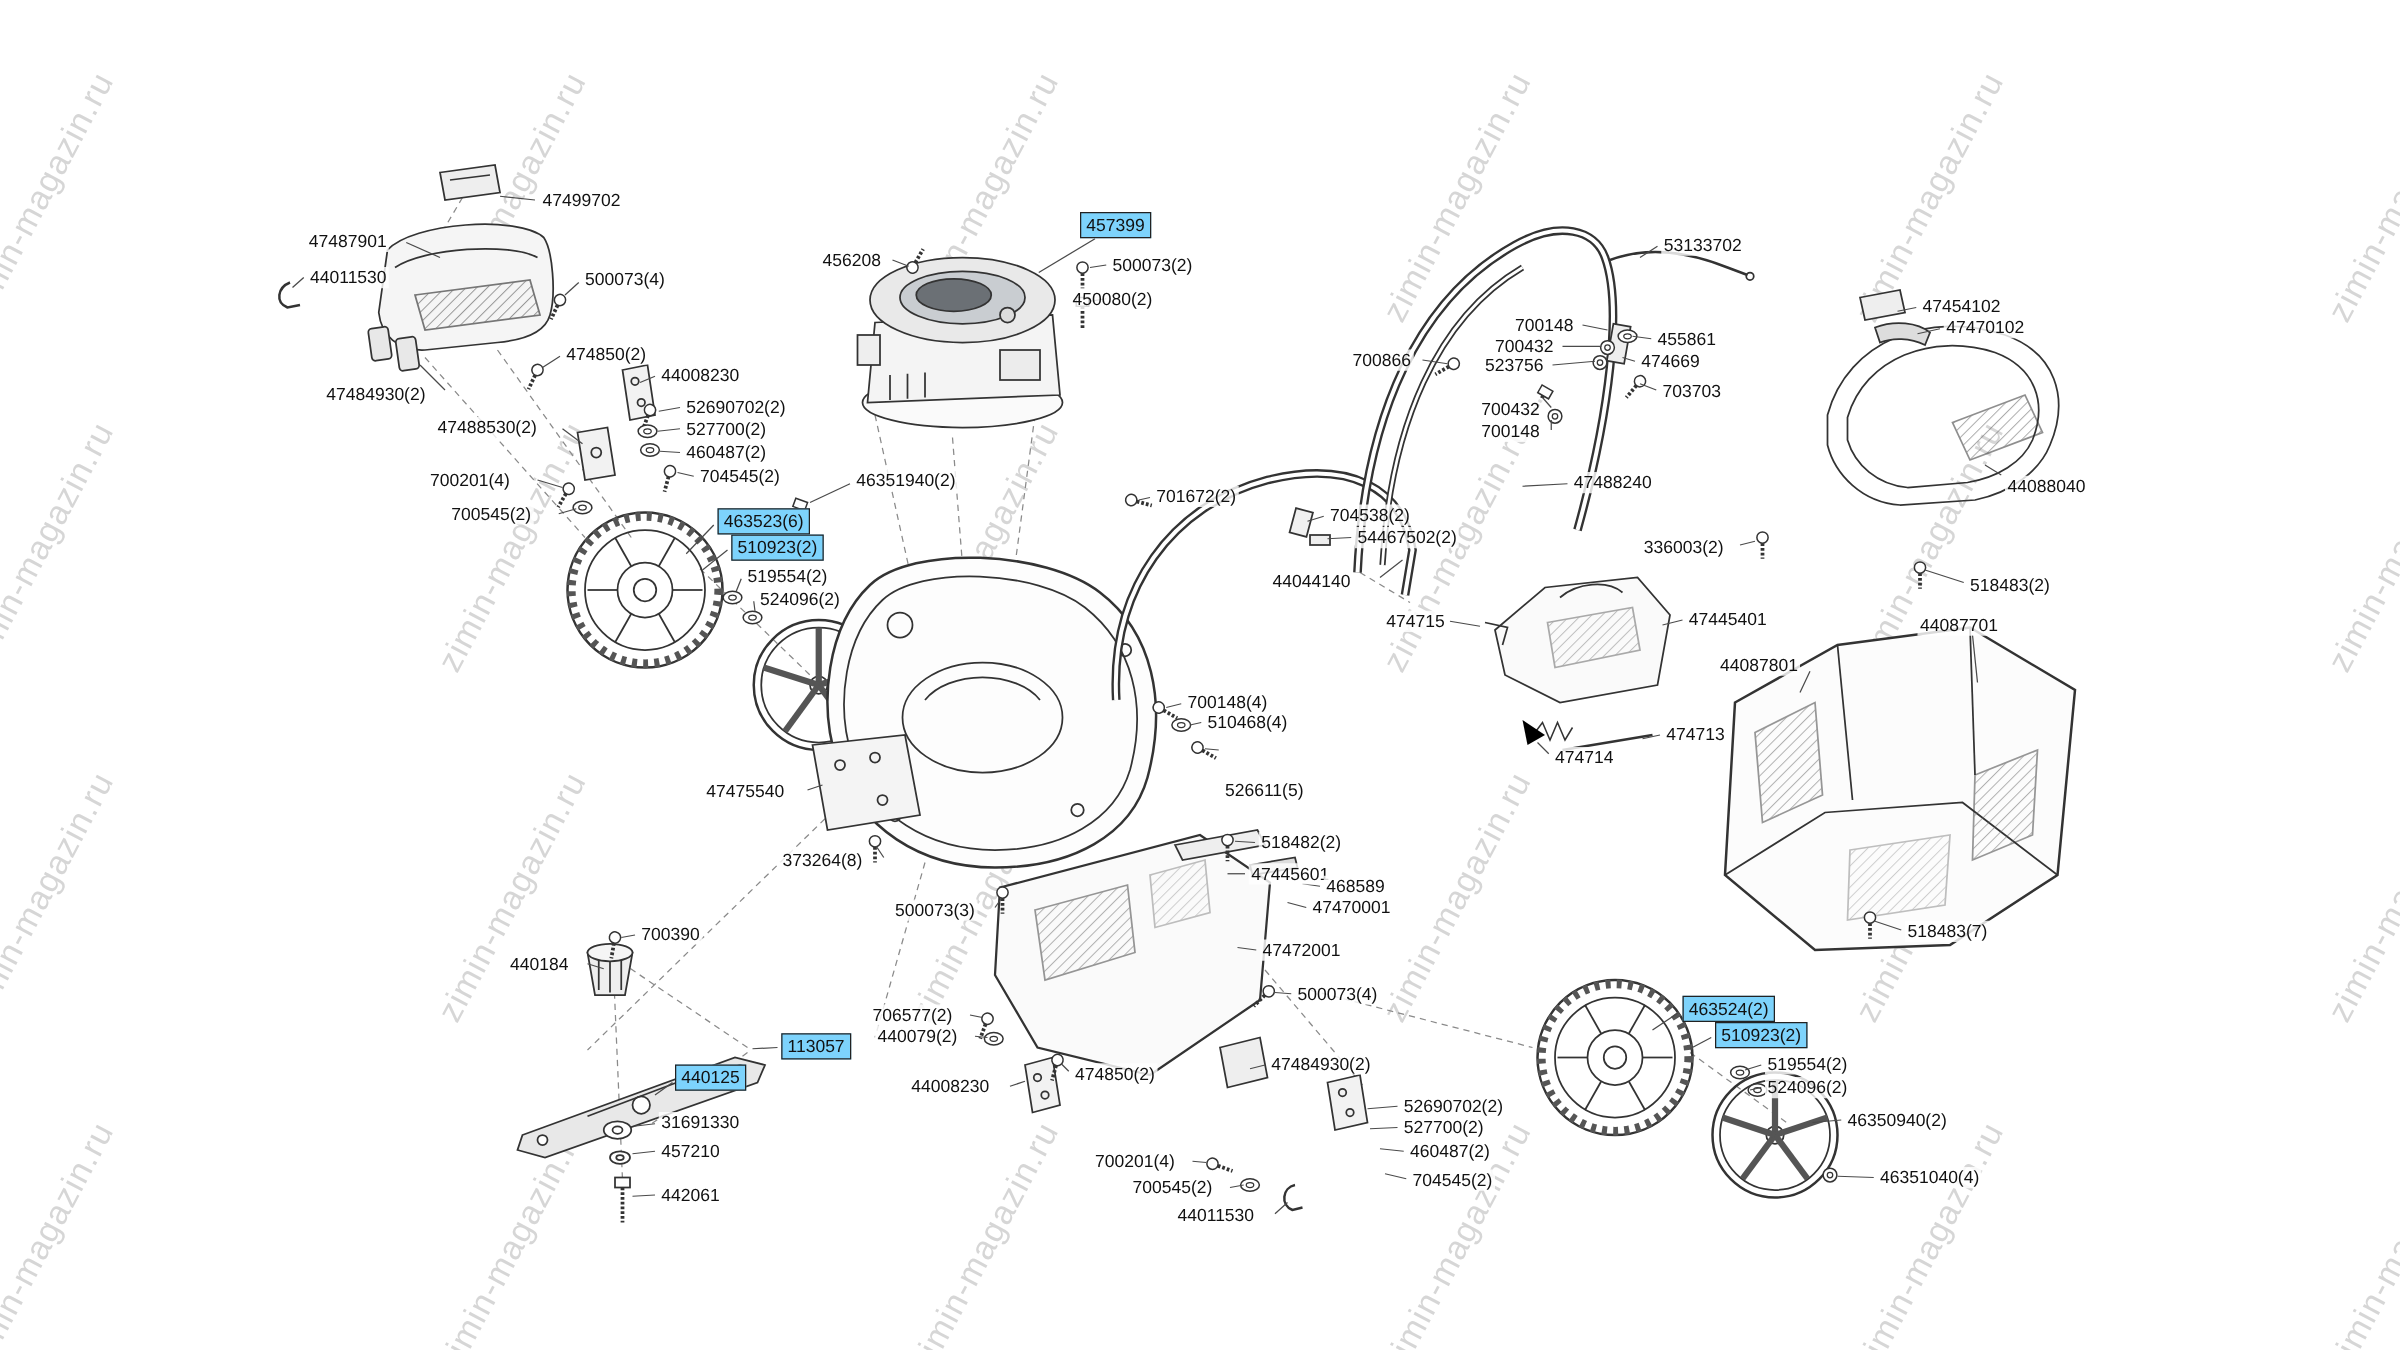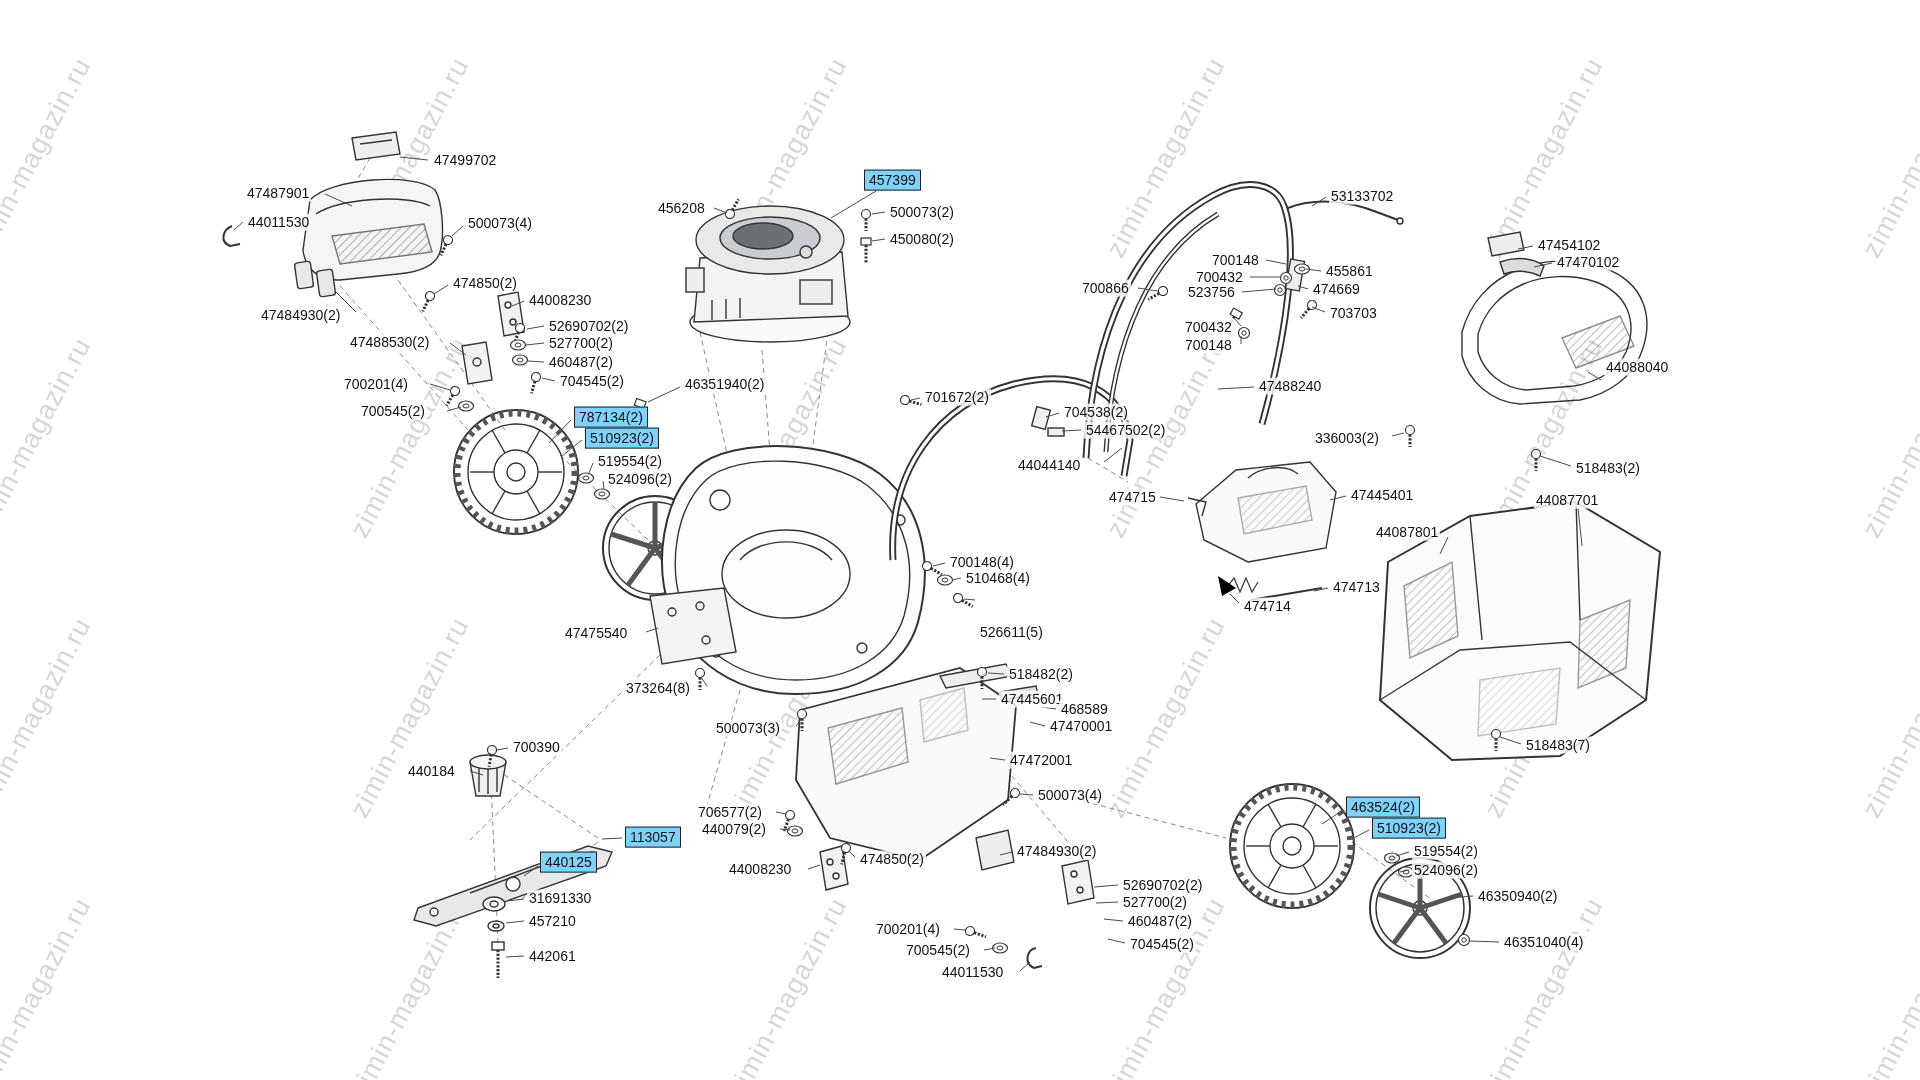--- a/index.html
+++ b/index.html
@@ -417,46 +417,46 @@
       <div class="part-label" style="left: 451px; top: 283px;">474850(2)</div>
       <div class="part-label" style="left: 259px; top: 315px;">47484930(2)</div>
       <div class="part-label" style="left: 527px; top: 300px;">44008230</div>
       <div class="part-label" style="left: 547px; top: 326px;">52690702(2)</div>
       <div class="part-label" style="left: 547px; top: 343px;">527700(2)</div>
       <div class="part-label" style="left: 547px; top: 362px;">460487(2)</div>
       <div class="part-label" style="left: 348px; top: 342px;">47488530(2)</div>
       <div class="part-label" style="left: 558px; top: 381px;">704545(2)</div>
       <div class="part-label" style="left: 342px; top: 384px;">700201(4)</div>
       <div class="part-label" style="left: 359px; top: 411px;">700545(2)</div>
-      <div class="part-label boxed" style="left: 574px; top: 417px;">787134(2)</div>
+      <div class="part-label boxed" style="left: 574px; top: 417px;">463523(6)</div>
       <div class="part-label boxed" style="left: 585px; top: 438px;">510923(2)</div>
       <div class="part-label" style="left: 596px; top: 461px;">519554(2)</div>
       <div class="part-label" style="left: 606px; top: 479px;">524096(2)</div>
       <div class="part-label" style="left: 656px; top: 208px;">456208</div>
       <div class="part-label boxed" style="left: 864px; top: 180px;">457399</div>
       <div class="part-label" style="left: 888px; top: 212px;">500073(2)</div>
-      <div class="part-label" style="left: 888px; top: 239px;">450080(2)</div>
+      <div class="part-label" style="left: 856px; top: 239px;">450080(2)</div>
       <div class="part-label" style="left: 683px; top: 384px;">46351940(2)</div>
       <div class="part-label" style="left: 923px; top: 397px;">701672(2)</div>
       <div class="part-label" style="left: 1062px; top: 412px;">704538(2)</div>
       <div class="part-label" style="left: 1084px; top: 430px;">54467502(2)</div>
       <div class="part-label" style="left: 1016px; top: 465px;">44044140</div>
       <div class="part-label" style="left: 1329px; top: 196px;">53133702</div>
       <div class="part-label" style="left: 1210px; top: 260px;">700148</div>
       <div class="part-label" style="left: 1194px; top: 277px;">700432</div>
       <div class="part-label" style="left: 1186px; top: 292px;">523756</div>
       <div class="part-label" style="left: 1324px; top: 271px;">455861</div>
       <div class="part-label" style="left: 1311px; top: 289px;">474669</div>
       <div class="part-label" style="left: 1080px; top: 288px;">700866</div>
       <div class="part-label" style="left: 1328px; top: 313px;">703703</div>
       <div class="part-label" style="left: 1183px; top: 327px;">700432</div>
       <div class="part-label" style="left: 1183px; top: 345px;">700148</div>
       <div class="part-label" style="left: 1536px; top: 245px;">47454102</div>
       <div class="part-label" style="left: 1555px; top: 262px;">47470102</div>
-      <div class="part-label" style="left: 1604px; top: 367px;">44088040</div>
+      <div class="part-label" style="left: 1604px; top: 389px;">44088040</div>
       <div class="part-label" style="left: 1257px; top: 386px;">47488240</div>
       <div class="part-label" style="left: 1313px; top: 438px;">336003(2)</div>
       <div class="part-label" style="left: 1574px; top: 468px;">518483(2)</div>
       <div class="part-label" style="left: 1349px; top: 495px;">47445401</div>
       <div class="part-label" style="left: 1107px; top: 497px;">474715</div>
       <div class="part-label" style="left: 1374px; top: 532px;">44087801</div>
       <div class="part-label" style="left: 1534px; top: 500px;">44087701</div>
       <div class="part-label" style="left: 1331px; top: 587px;">474713</div>
       <div class="part-label" style="left: 1242px; top: 606px;">474714</div>
       <div class="part-label" style="left: 948px; top: 562px;">700148(4)</div>

